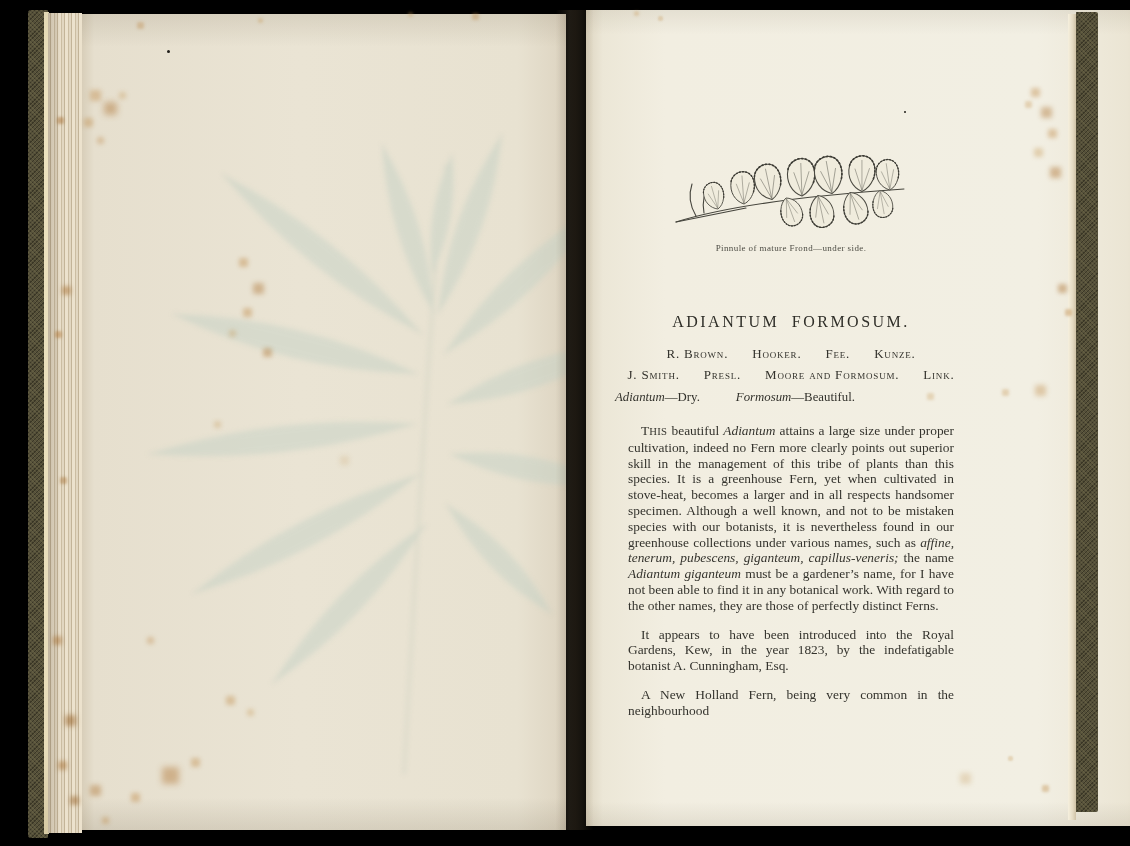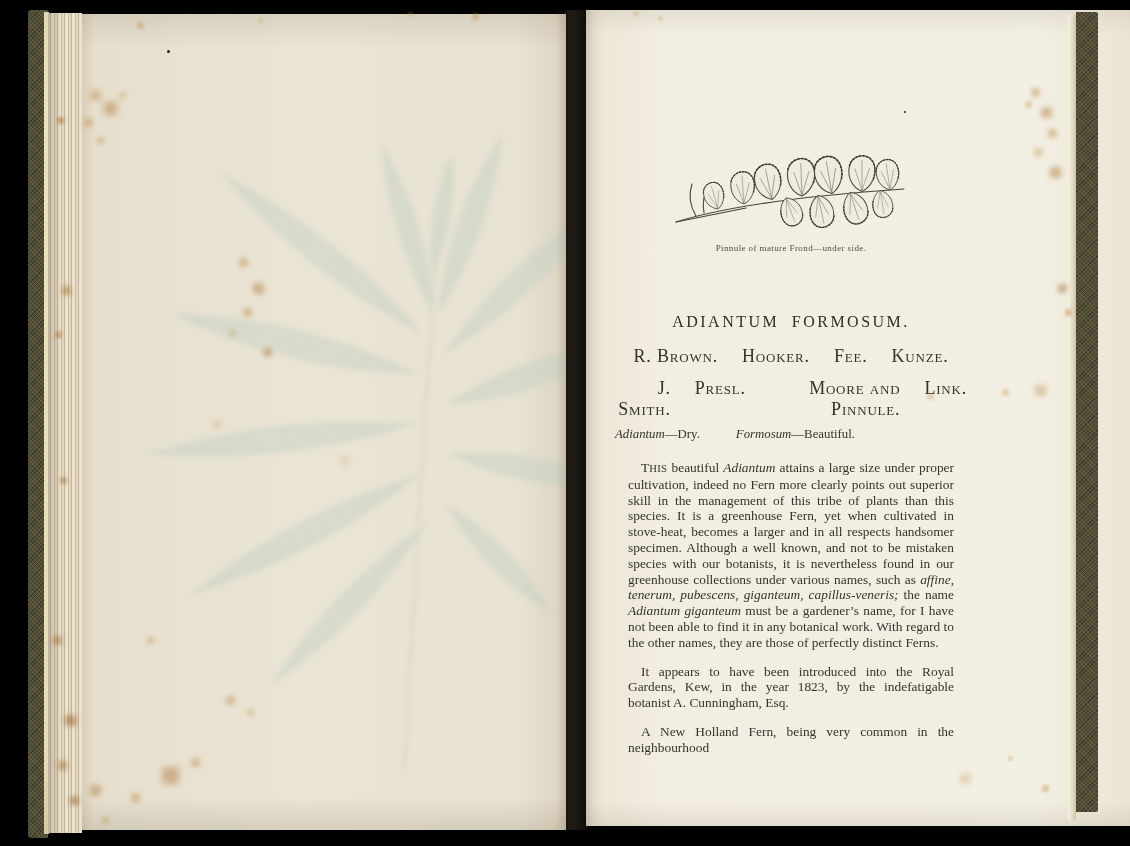--- a/index.html
+++ b/index.html
@@ -107,22 +107,22 @@
   
   .content{position:absolute;left:29px;top:130px;width:352px;color:#33322c;z-index:4;}
   .figure{text-align:center;}
   svg.engraving{width:250px;height:100px;display:block;margin:0 auto;}
   .rachis{fill:none;stroke:#45443c;stroke-width:1.1;stroke-linecap:round;}
   .pl-fill{fill:#f0ecdd;stroke:#4b4a42;stroke-width:1;}
   .pl-dots{fill:none;stroke:#3c3b34;stroke-width:1.5;stroke-dasharray:1,2.4;stroke-linecap:round;}
   .pl-vein{stroke:#6b6a60;stroke-width:.5;fill:none;}
   .figure-caption{font-size:9px;color:#4e4d45;letter-spacing:.4px;margin-top:3px;text-align:center;}
   .title{margin-top:60px;text-align:center;font-size:16px;letter-spacing:2.5px;word-spacing:6px;color:#2f2e28;}
-  .authorities{margin-top:15px;display:flex;justify-content:center;gap:24px;font-variant:small-caps;font-size:18px;letter-spacing:.8px;color:#33322c;}
-  .authorities.second{margin-top:11px;text-align:right;}
+  .authorities{margin-top:15px;display:flex;justify-content:center;gap:24px;font-variant:small-caps;font-size:13px;letter-spacing:.8px;color:#33322c;}
+  .authorities.second{margin-top:5px;text-align:right;}
   .plate{margin-top:25px;display:flex;justify-content:center;gap:14px;font-variant:small-caps;font-size:11.5px;letter-spacing:1.2px;color:#33322c;}
   .etymology{margin-top:7px;display:flex;gap:36px;font-size:12.8px;color:#33322c;}
   .etymology .term{font-style:italic;}
   .body-text{margin-top:18px;font-size:13.4px;line-height:15.8px;text-align:justify;color:#34332d;}
   .body-para{margin:13px;text-indent:13px;}
   .seg-i{font-style:italic;}
   .seg-sc{font-size:.8em;letter-spacing:.3px;}
 </style>
 </head>
 <body>
@@ -210,21 +210,21 @@
 
     <div class="authorities">
         <span>R. Brown.</span>
         <span>Hooker.</span>
         <span>Fee.</span>
         <span>Kunze.</span>
       </div>
     <div class="authorities second">
         <span>J. Smith.</span>
         <span>Presl.</span>
-        <span>Moore and Pinnule.</span>
+        <span>Moore and Formosum.</span>
         <span>Link.</span>
       </div>
 
 
     <div class="etymology">
       <span><span class="term">Adiantum</span><span>—Dry.</span></span>
       <span><span class="term">Formosum</span><span>—Beautiful.</span></span>
     </div>
 
     <div class="body-text" id="paragraphs">

